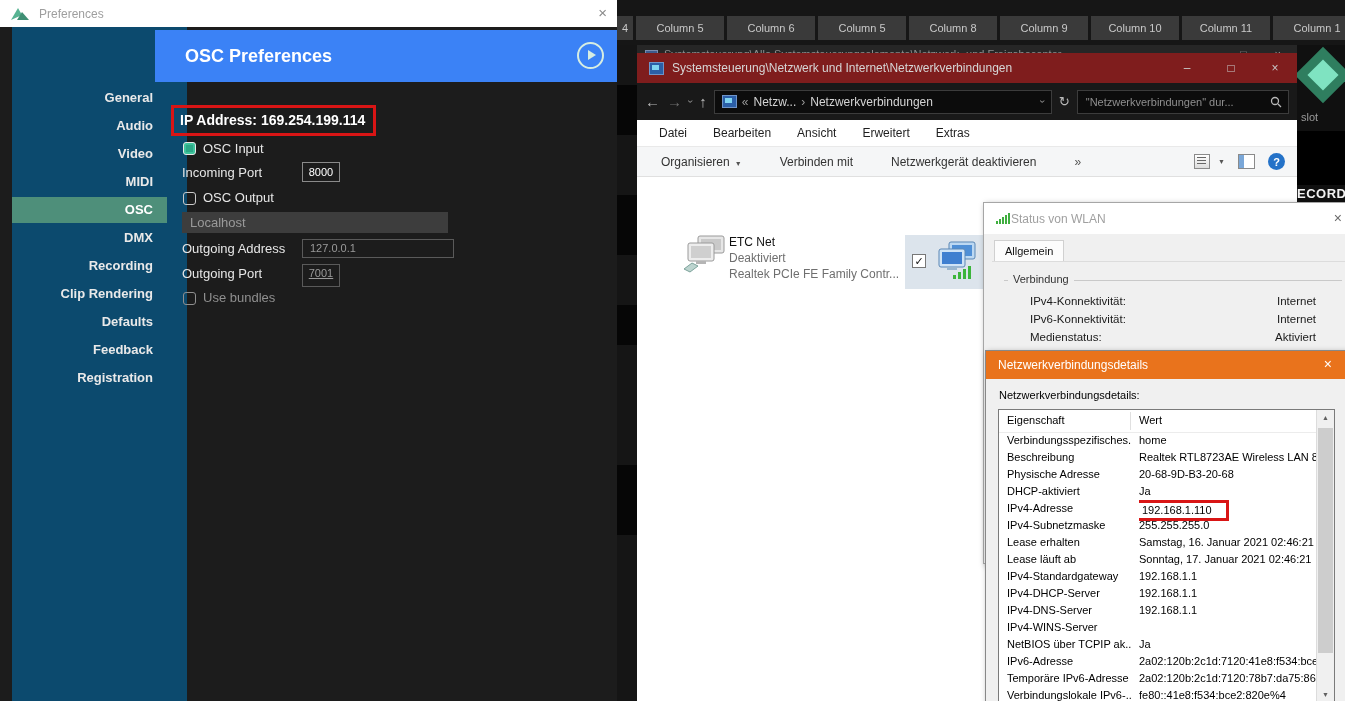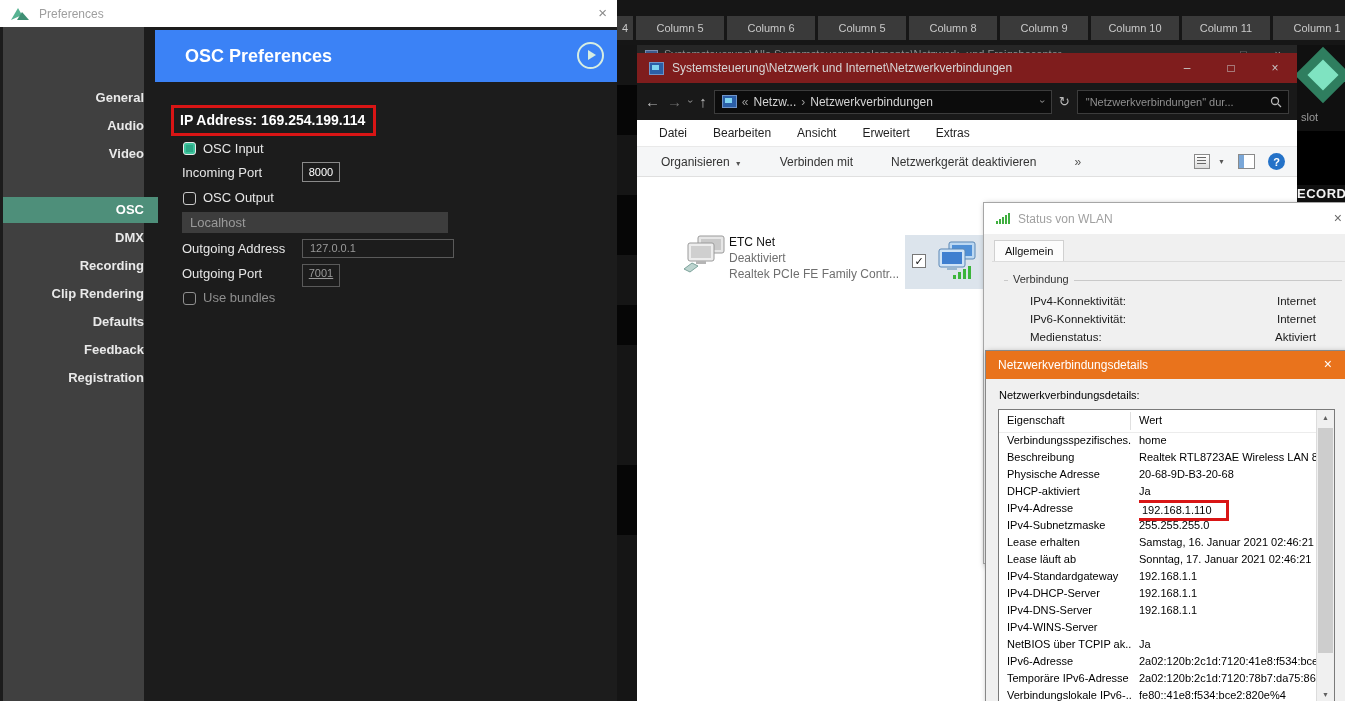--- a/index.html
+++ b/index.html
@@ -17,21 +17,21 @@
   .rz-slot{position:absolute;left:4px;top:66px;color:#9a9a9a;font-size:11px;}
   .rz-black{position:absolute;left:0;top:86px;width:48px;height:54px;background:#000;}
   .rz-record{position:absolute;left:0px;top:141px;color:#f2f2f2;font-size:13px;font-weight:bold;letter-spacing:.5px;}
   #rz-left{left:617px;top:45px;width:20px;height:656px;background:#151515;}
   .rz-cell{position:absolute;left:0;width:20px;background:#060606;}
   
   #prefs{left:0;top:0;width:617px;height:701px;background:#1c1c1c;}
   #prefs-titlebar{position:absolute;left:0;top:0;width:617px;height:27px;background:#ffffff;display:flex;align-items:center;}
   #prefs-title{color:#9e9e9e;font-size:12px;margin-left:8px;}
   #prefs-close{position:absolute;right:10px;top:4px;color:#8a8a8a;font-size:15px;cursor:default;}
-  #prefs-sidebar{position:absolute;left:3px;top:27px;width:141px;height:674px;background:#404040;}
+  #prefs-sidebar{position:absolute;left:12px;top:27px;width:175px;height:674px;background:#0c4a6e;}
   .sb-item{position:absolute;left:0;width:155px;height:26px;line-height:26px;text-align:right;padding-right:14px;box-sizing:border-box;
     color:#e9e9e9;font-weight:bold;font-size:13px;}
   .sb-item.selected{background:#4e8f7a;color:#ffffff;}
   #osc-header{position:absolute;left:155px;top:30px;width:462px;height:52px;background:#3b82f6;}
   #osc-header .t{color:#fff;font-size:18px;font-weight:bold;line-height:52px;padding-left:30px;}
   #play-btn{position:absolute;right:13px;top:12px;width:27px;height:27px;border:2px solid #d6ede2;border-radius:50%;box-sizing:border-box;}
   #play-btn:after{content:"";position:absolute;left:9px;top:6px;border-left:8px solid #d6ede2;border-top:5px solid transparent;border-bottom:5px solid transparent;}
   .redbox{border:3px solid #d91515;}
   #ip-box{position:absolute;left:171px;top:105px;padding:3px 8px 4px 6px;}
   #ip-box .t{color:#fff;font-weight:bold;font-size:14px;white-space:nowrap;}
@@ -82,21 +82,21 @@
   .net-item{position:absolute;}
   .net-name{font-size:12px;color:#111;}
   .net-sub{font-size:12px;color:#6f6f6f;}
   #wlan-sel{position:absolute;left:268px;top:58px;width:250px;height:54px;background:#dce4ec;}
   .wl-check{position:absolute;left:7px;top:19px;width:14px;height:14px;background:#fff;border:1px solid #777;box-sizing:border-box;font-size:11px;line-height:12px;text-align:center;color:#111;}
   
   .dialog{position:absolute;background:#f0f0f0;border:1px solid #a6a6a6;box-shadow:2px 2px 6px rgba(0,0,0,.35);}
   
   #status-dlg{left:983px;top:202px;width:380px;height:360px;}
   #status-title{height:31px;background:#fff;display:flex;align-items:center;}
-  #status-title .t{color:#a0a0a0;font-size:12px;margin-left:8px;text-align:right;}
+  #status-title .t{color:#a0a0a0;font-size:12px;margin-left:1px;text-align:right;}
   #status-close{position:absolute;right:22px;top:7px;color:#6a6a6a;font-size:14px;}
   .sig{display:flex;align-items:flex-end;gap:1px;margin-left:12px;}
   .sig i{display:block;width:2px;background:#3fae3f;}
   #status-tab{position:absolute;left:10px;top:37px;background:#fcfcfc;border:1px solid #d0d0d0;border-bottom:none;padding:4px 10px;font-size:11px;color:#111;z-index:2;}
   #status-tabline{position:absolute;left:8px;top:58px;width:364px;border-top:1px solid #dcdcdc;}
   #status-group-line{position:absolute;left:20px;top:77px;width:338px;border-top:1px solid #c9c9c9;}
   #status-group-label{position:absolute;left:24px;top:70px;background:#f0f0f0;padding:0 5px;font-size:11px;color:#333;}
   .st-row{position:absolute;left:46px;width:286px;font-size:11.5px;color:#1a1a1a;display:flex;}
   .st-row .v{margin-left:auto;}
   
@@ -159,20 +159,21 @@
         <polygon points="2,14 9,2 13,9" fill="#57b392"></polygon>
         <polygon points="8,14 13,6 20,14" fill="#3f8f74"></polygon>
       </svg>
       <span id="prefs-title">Preferences</span>
       <span id="prefs-close">×</span>
     </div>
     <div id="prefs-sidebar">
       <div class="sb-item" style="top:58px;">General</div>
       <div class="sb-item" style="top:86px;">Audio</div>
       <div class="sb-item" style="top:114px;">Video</div>
+      <div class="sb-item" style="top:142px;">MIDI</div>
       <div class="sb-item selected" style="top:170px;">OSC</div>
       <div class="sb-item" style="top:198px;">DMX</div>
       <div class="sb-item" style="top:226px;">Recording</div>
       <div class="sb-item" style="top:254px;">Clip Rendering</div>
       <div class="sb-item" style="top:282px;">Defaults</div>
       <div class="sb-item" style="top:310px;">Feedback</div>
       <div class="sb-item" style="top:338px;">Registration</div>
     </div>
     <div id="osc-header">
       <div class="t">OSC Preferences</div>

